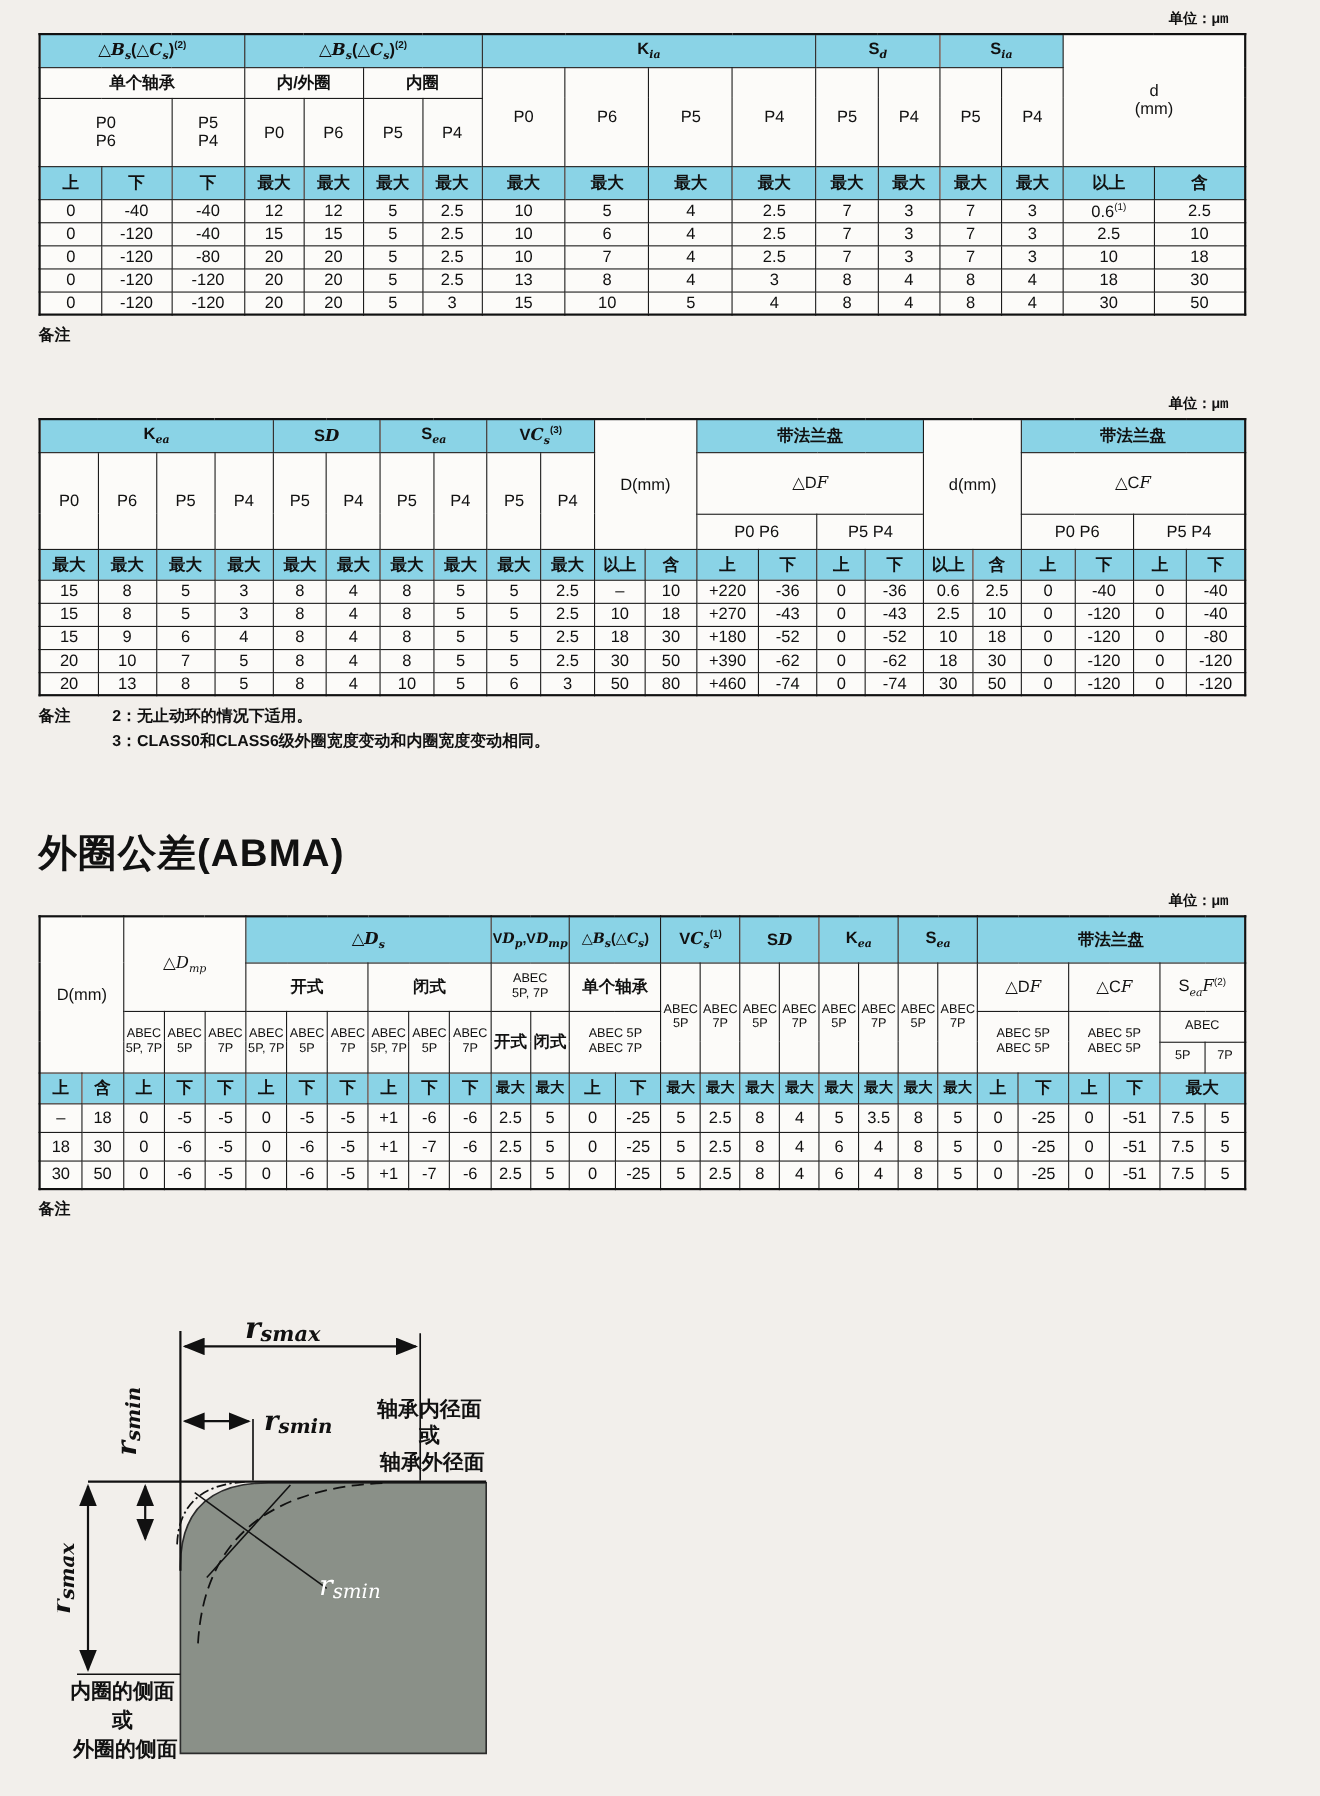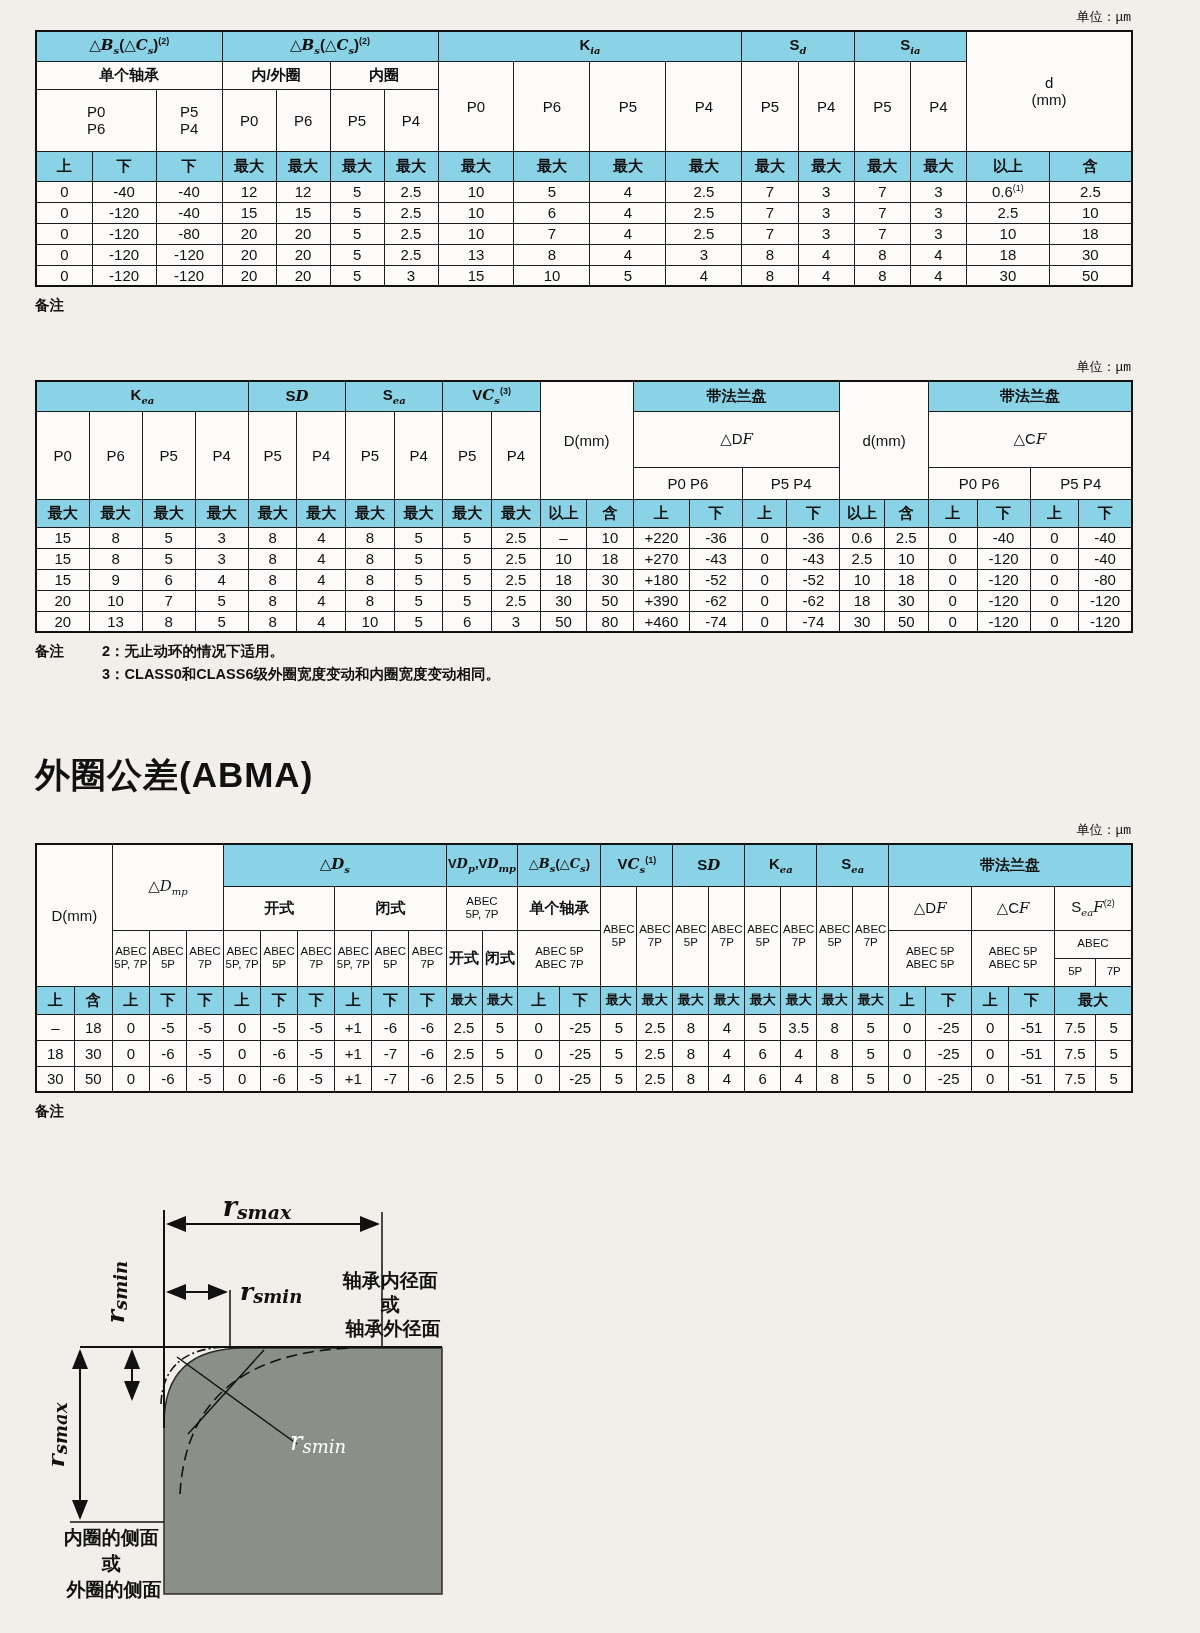--- a/index.html
+++ b/index.html
@@ -1,37 +1,37 @@
 <!DOCTYPE html>
 <html><head>
 <meta charset="utf-8">
 <style>
   html,body{margin:0;padding:0;}
   body{background:#e8e6e2;font-family:"Liberation Sans","DejaVu Sans",sans-serif;color:#111;}
   .page{position:relative;width:1200px;height:1633px;background:#f2efeb;margin:0 auto;overflow:hidden;}
   .section{position:absolute;left:35px;width:1098px;}
-  .unit-line{text-align:right;font-size:13px;font-weight:normal;margin:0 2px 4px 0;font-family:"Liberation Mono","DejaVu Sans Mono",monospace;}
+  .unit-line{text-align:right;font-size:13px;font-weight:bold;margin:0 16px 4px 0;font-family:"Liberation Mono","DejaVu Sans Mono",monospace;}
   table{border-collapse:collapse;table-layout:fixed;width:100%;background:#fcfbf9;border:2px solid #111;}
   th,td{border:1px solid #1c1c1c;text-align:center;vertical-align:middle;padding:0 1px;overflow:hidden;}
   th{font-weight:normal;}
   th.h{background:#8ad3e6;font-weight:bold;font-size:15px;}
   th.w{background:#fcfbf9;font-size:15px;}
   th.cn{font-weight:bold;}
   th.abec{font-size:11.5px;line-height:1.15;}
   td{font-size:15px;}
   sub{font-size:10px;font-style:italic;font-family:"DejaVu Serif",serif;}
   sup{font-size:9px;font-style:normal;}
   .scr{font-family:"DejaVu Serif",serif;font-style:italic;}
   tr.rA{height:30px;} tr.rB{height:28px;} tr.rC{height:62px;} tr.rD{height:30px;}
   #table2 tr.rA{height:30px;} #table2 tr.rB{height:56px;} #table2 tr.rC{height:32px;} #table2 tr.rD{height:28px;}
   #table3 tr.rA{height:42px;} #table3 tr.rB{height:44px;} #table3 tr.rC1{height:28px;} #table3 tr.rC2{height:28px;} #table3 tr.rD{height:28px;}
   #table1 tbody tr{height:21px;} #table2 tbody tr{height:21px;} #table3 tbody tr{height:26px;}
   .notes{display:flex;margin-top:7px;font-size:14.5px;font-weight:600;line-height:1.6;}
   .notes-label{flex:0 0 auto;margin-right:24px;}
-  .page-title{font-size:35px;font-weight:bold;letter-spacing:1px;margin:0 0 22px 0;font-family:"Liberation Sans","DejaVu Sans",sans-serif;}
+  .page-title{font-size:35px;font-weight:bold;letter-spacing:1px;margin:0 0 11px 0;font-family:"Liberation Sans","DejaVu Sans",sans-serif;}
   .diagram{position:absolute;left:52px;top:1192px;width:400px;height:432px;}
 </style>
 </head>
 <body>
 
 <div class="page">
 
   <div class="section" style="top:8px;">
     <div class="unit-line">单位：μm</div>
     <table id="table1">

